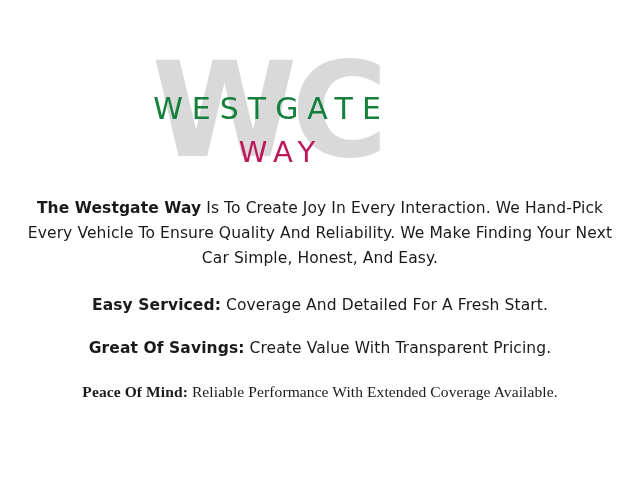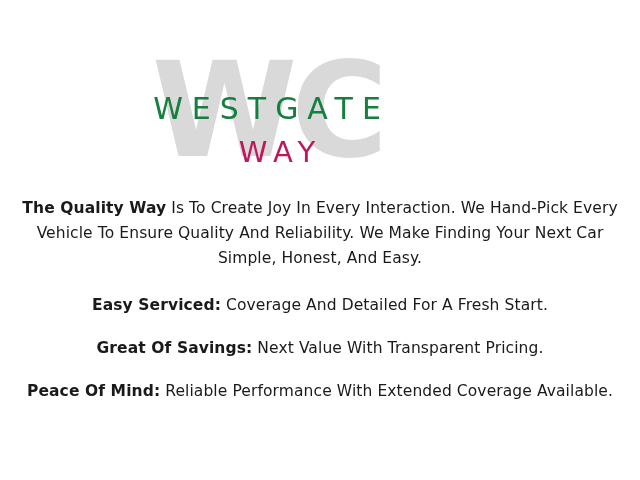--- a/index.html
+++ b/index.html
@@ -101,20 +101,21 @@
   .copy p.intro {
     margin-bottom: 22px;
   }
 
   .copy p.feature {
     margin-bottom: 18px;
   }
 
   .copy p.feature.last {
     margin-bottom: 0;
+    font-family: Liberation Serif, serif;
   }
 
   .lead {
     font-weight: 700;
   }
 </style>
 </head>
 <body>
 
 <div class="page">
@@ -122,23 +123,23 @@
   <div class="logo-block">
     <div class="watermark">WC</div>
     <div class="logo-text">
       <span class="logo-word-main">WESTGATE</span>
       <span class="logo-word-sub">WAY</span>
     </div>
   </div>
 
   <div class="copy">
 
-    <p class="intro"><span class="lead">The Quality Way</span><span> Is To Create Joy In Every Interaction. We Hand-Pick Every Vehicle To Ensure Quality And Reliability. We Make Finding Your Next Car Simple, Honest, And Easy.</span></p>
+    <p class="intro"><span class="lead">The Westgate Way</span><span> Is To Create Joy In Every Interaction. We Hand-Pick Every Vehicle To Ensure Quality And Reliability. We Make Finding Your Next Car Simple, Honest, And Easy.</span></p>
 
     <p class="feature"><span class="lead">Easy Serviced:</span><span> Coverage And Detailed For A Fresh Start.</span></p>
 
-    <p class="feature"><span class="lead">Great Of Savings:</span><span> Next Value With Transparent Pricing.</span></p>
+    <p class="feature"><span class="lead">Great Of Savings:</span><span> Create Value With Transparent Pricing.</span></p>
 
     <p class="feature last"><span class="lead">Peace Of Mind:</span><span> Reliable Performance With Extended Coverage Available.</span></p>
 
   </div>
 
 </div>
 
 </body></html>

